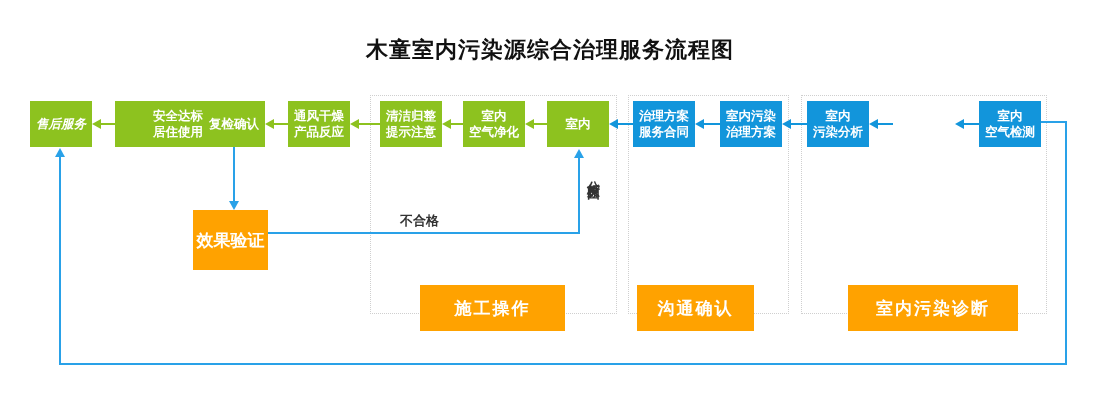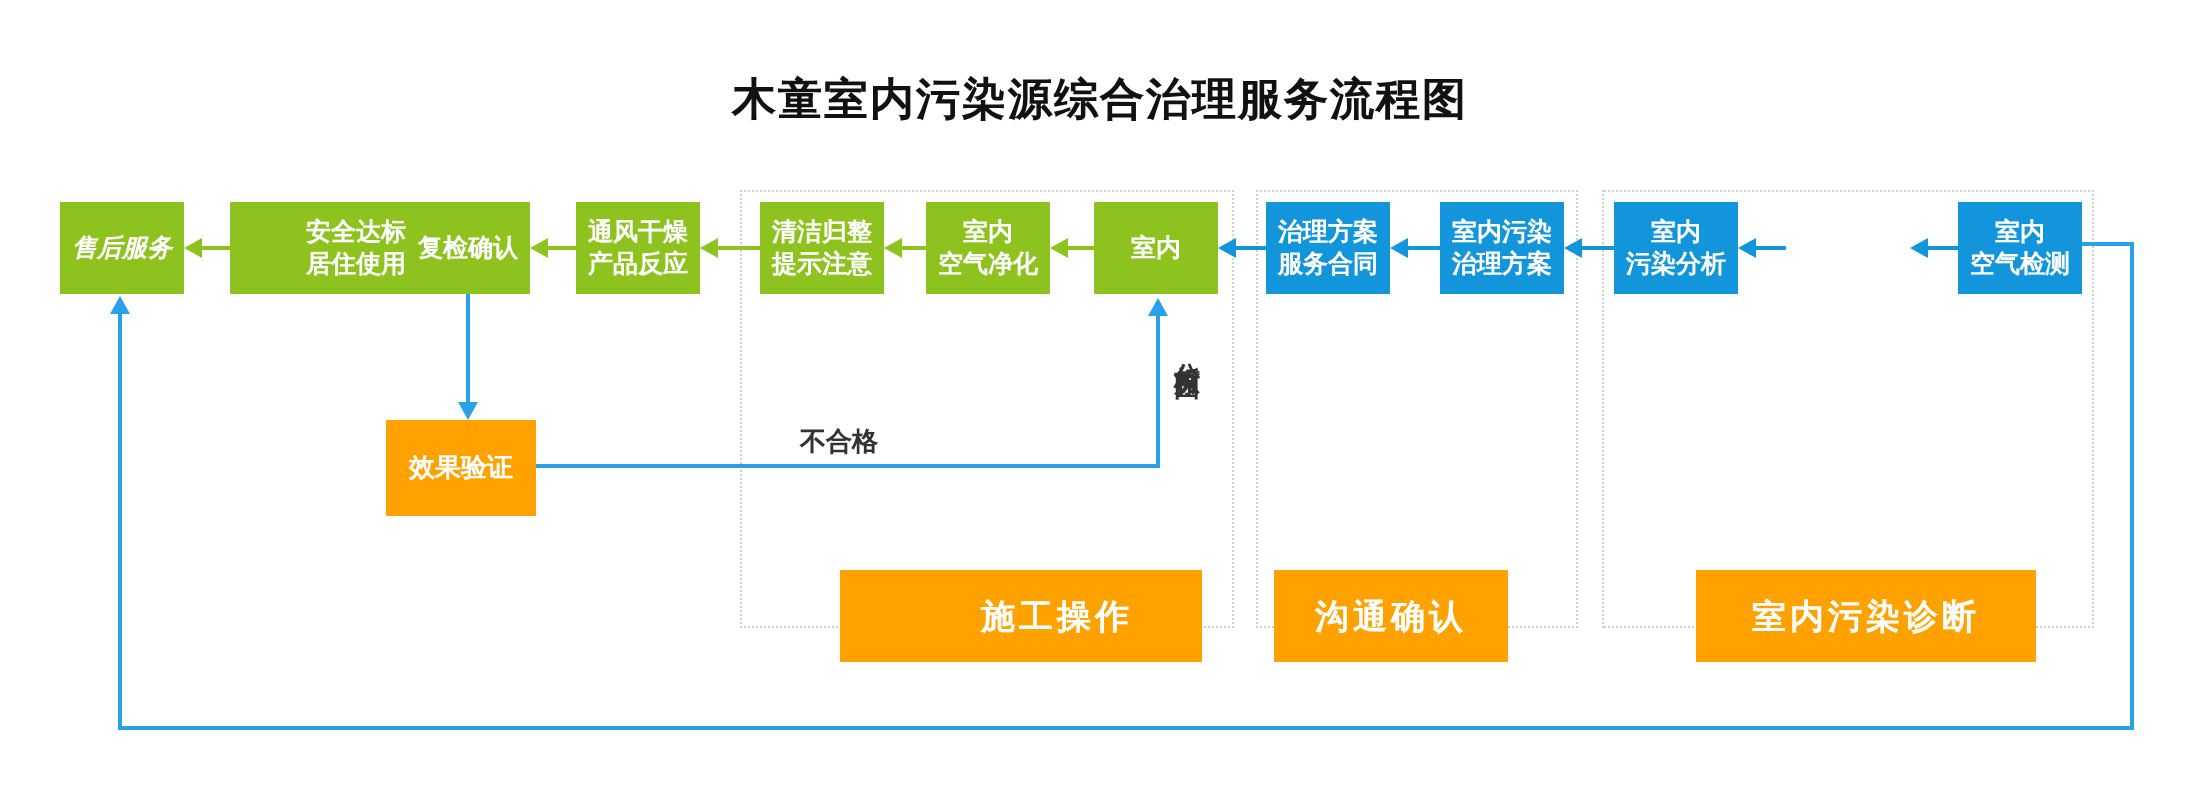--- a/index.html
+++ b/index.html
@@ -24,23 +24,23 @@
   .harrow{position:absolute;top:119px;height:10px;z-index:1;}
   .harrow.green{color:#8dc21f;}
   .harrow.blue{color:#1295db;}
   .harrow .head{
     position:absolute;left:0;top:0;width:0;height:0;
     border-top:5px solid transparent;border-bottom:5px solid transparent;
     border-right:9px solid currentColor;
   }
   .harrow .shaft{position:absolute;left:8px;right:0;top:4px;height:2px;background:currentColor;}
   .vbox{
-    position:absolute;left:193px;top:210px;width:75px;height:48px;background:#ffa200;z-index:2;
+    position:absolute;left:193px;top:210px;width:75px;height:60px;background:#ffa200;z-index:2;
     display:flex;align-items:center;justify-content:center;
-    color:#fff;font-weight:bold;font-size:13px;
+    color:#fff;font-weight:bold;font-size:17px;
   }
   .glabel{
     position:absolute;top:285px;height:46px;background:#ffa200;z-index:3;
     display:flex;align-items:center;justify-content:center;
     color:#fff;font-weight:bold;font-size:17px;letter-spacing:2px;
   }
   .seg{position:absolute;background:#29a1e8;z-index:1;}
   .tri-up{
     position:absolute;width:0;height:0;z-index:1;
     border-left:5px solid transparent;border-right:5px solid transparent;
@@ -164,17 +164,17 @@
   <div class="tri-up" style="left:574px;top:149px;"></div>
   <div class="elabel" style="left:400px;top:212px;">不合格</div>
   <div class="elabel vertical" style="left:584px;top:171px;">分析原因</div>
 
   <div class="seg" style="left:1041px;top:121px;width:26px;height:2px;"></div>
   <div class="seg" style="left:1065px;top:121px;width:2px;height:244px;"></div>
   <div class="seg" style="left:59px;top:363px;width:1008px;height:2px;"></div>
   <div class="seg" style="left:59px;top:157px;width:2px;height:208px;"></div>
   <div class="tri-up" style="left:55px;top:148px;"></div>
 
-  <div class="glabel" style="left:420px;width:145px;padding-left:36px;">施工操作</div>
+  <div class="glabel" style="left:420px;width:145px;">施工操作</div>
   <div class="glabel" style="left:637px;width:117px;">沟通确认</div>
   <div class="glabel" style="left:848px;width:170px;">室内污染诊断</div>
 
 </div>
 
 </body></html>

